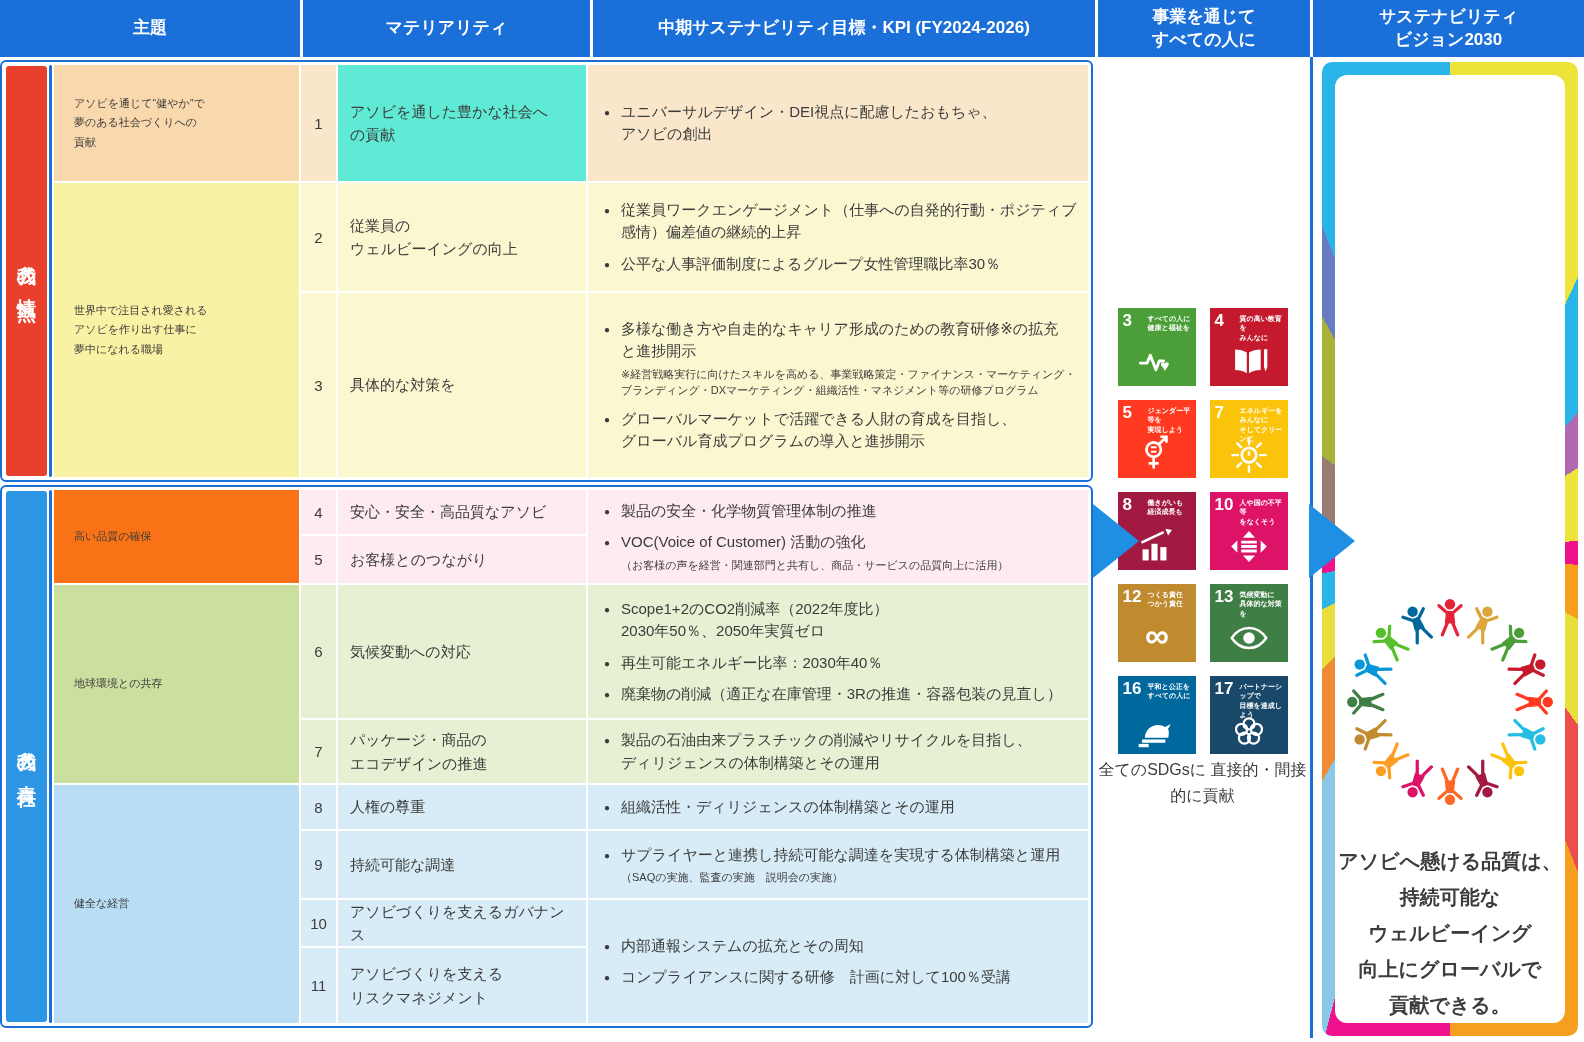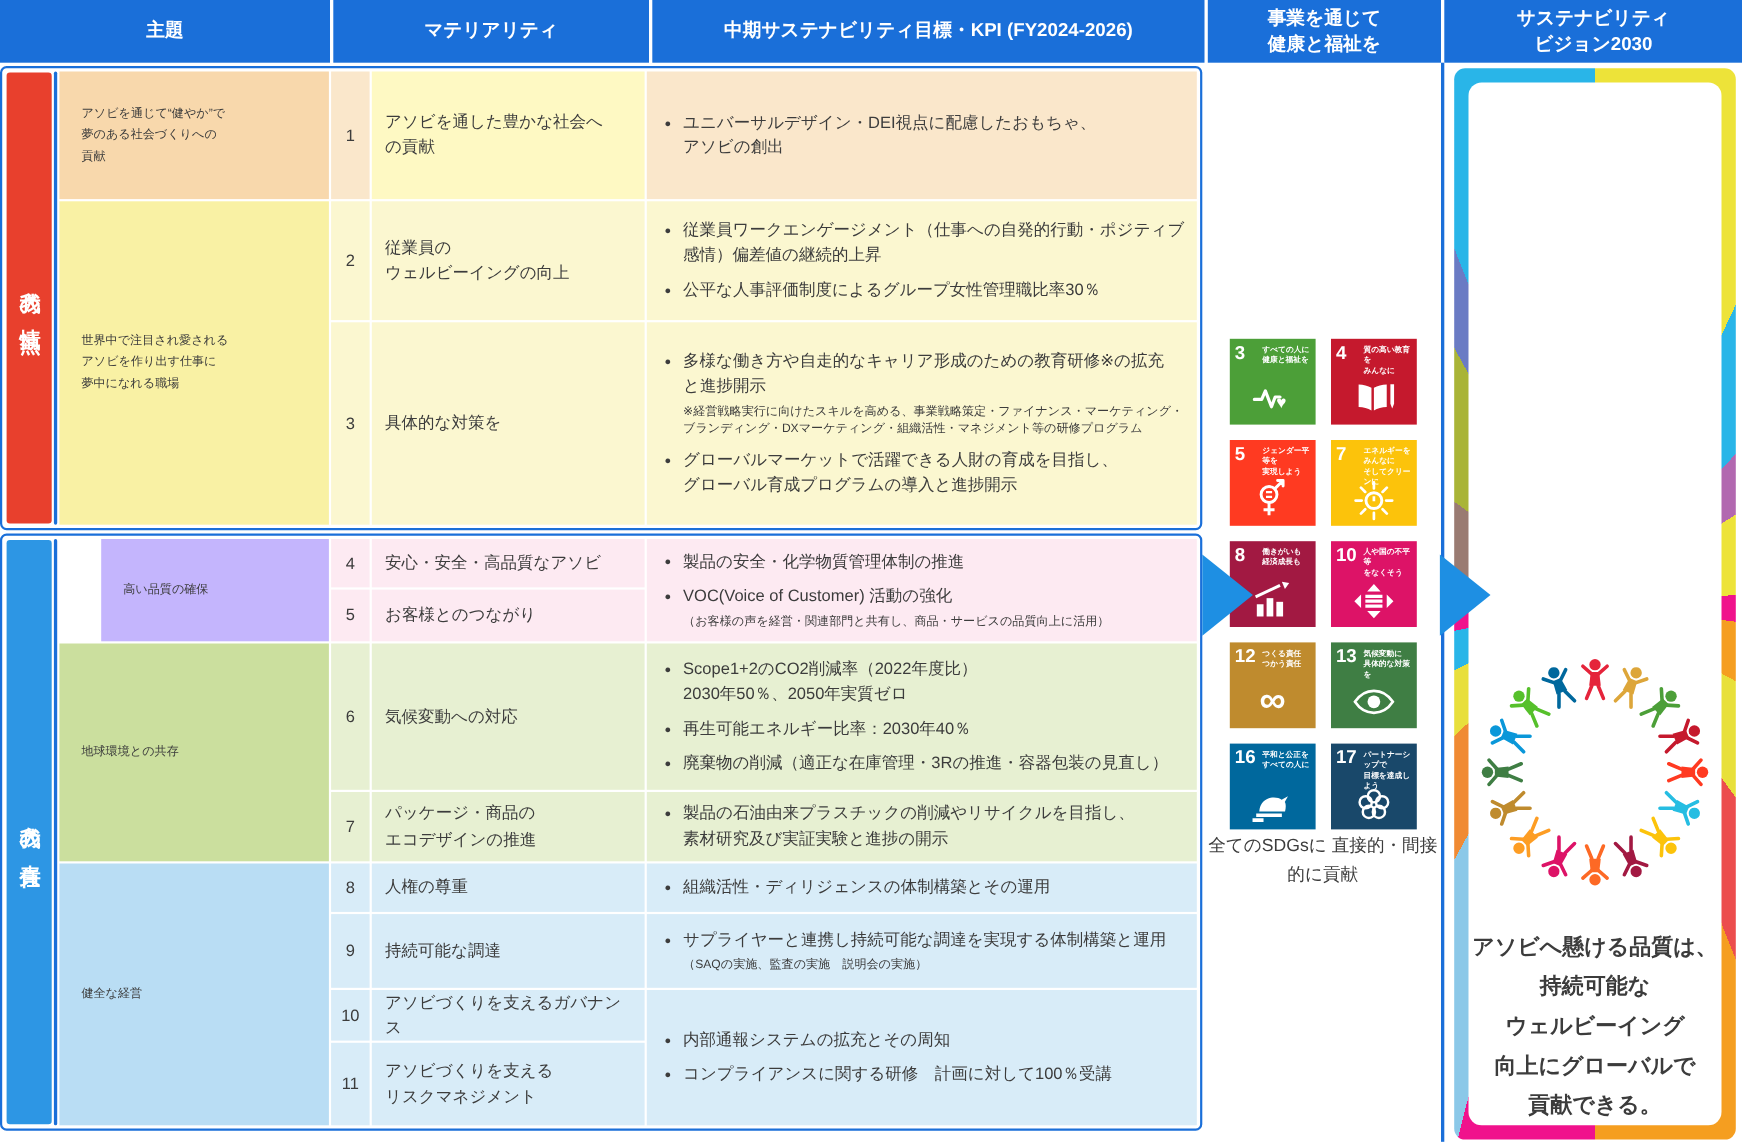--- a/index.html
+++ b/index.html
@@ -63,40 +63,40 @@
 </style>
 </head>
 <body>
 
 <div class="page">
   <div class="header" id="header">
       <div class="hcell">主題</div>
       <div class="hcell">マテリアリティ</div>
       <div class="hcell">中期サステナビリティ目標・KPI (FY2024-2026)</div>
       <div class="hcell">事業を通じて
-健康と福祉を</div>
+すべての人に</div>
       <div class="hcell">サステナビリティ
 ビジョン2030</div>
     </div>
 
   <div class="left-tables" id="sections">
       <div class="section" style="height: 422px;">
         <div class="side-bar" style="background: rgb(232, 64, 45);">
           <div class="side-label">我々の情熱</div>
         </div>
         <div class="side-divider"></div>
         <div class="cells" style="grid-template-rows: 116px 108px 184px;">
           <div class="cell theme" style="grid-row: 1 / span 1; background: rgb(248, 216, 172);">アソビを通じて“健やか”で
 夢のある社会づくりへの
 貢献</div>
           <div class="cell theme" style="grid-row: 2 / span 2; background: rgb(249, 241, 164);">世界中で注目され愛される
 アソビを作り出す仕事に
 夢中になれる職場</div>
           <div class="cell num" style="grid-row: 1; background: rgb(250, 231, 203);">1</div>
-          <div class="cell mat" style="grid-row: 1; background: #fef9c3; font-family: Liberation Mono, monospace;">アソビを通した豊かな社会へ
+          <div class="cell mat" style="grid-row: 1; background: #5eead4;">アソビを通した豊かな社会へ
 の貢献</div>
           <div class="cell num" style="grid-row: 2; background: rgb(251, 247, 208);">2</div>
           <div class="cell mat" style="grid-row: 2; background: rgb(251, 247, 208);">従業員の
 ウェルビーイングの向上</div>
           <div class="cell num" style="grid-row: 3; background: rgb(251, 247, 208);">3</div>
           <div class="cell mat" style="grid-row: 3; background: rgb(251, 247, 208);">具体的な対策を</div>
           <div class="cell kpi" style="grid-row: 1 / span 1; background: rgb(250, 231, 203);">
             <div class="kpi-item"><span class="dot">●</span><span>ユニバーサルデザイン・DEI視点に配慮したおもちゃ、
 アソビの創出</span></div>
           </div>
@@ -113,21 +113,21 @@
 グローバル育成プログラムの導入と進捗開示</span></div>
           </div>
         </div>
       </div>
       <div class="section" style="height: 543px;">
         <div class="side-bar" style="background: rgb(45, 150, 228);">
           <div class="side-label">我々の責任</div>
         </div>
         <div class="side-divider"></div>
         <div class="cells" style="grid-template-rows: 44px 47px 133px 63px 44px 67px 46px 75px;">
-          <div class="cell theme" style="grid-row: 1 / span 2; background: #c4b5fd; margin-left: 38px;">高い品質の確保</div>
+          <div class="cell theme" style="grid-row: 1 / span 2; background: #f97316;">高い品質の確保</div>
           <div class="cell theme" style="grid-row: 3 / span 2; background: rgb(203, 223, 158);">地球環境との共存</div>
           <div class="cell theme" style="grid-row: 5 / span 4; background: rgb(185, 221, 244);">健全な経営</div>
           <div class="cell num" style="grid-row: 1; background: rgb(253, 234, 242);">4</div>
           <div class="cell mat" style="grid-row: 1; background: rgb(253, 234, 242);">安心・安全・高品質なアソビ</div>
           <div class="cell num" style="grid-row: 2; background: rgb(253, 234, 242);">5</div>
           <div class="cell mat" style="grid-row: 2; background: rgb(253, 234, 242);">お客様とのつながり</div>
           <div class="cell num" style="grid-row: 3; background: rgb(231, 240, 210);">6</div>
           <div class="cell mat" style="grid-row: 3; background: rgb(231, 240, 210);">気候変動への対応</div>
           <div class="cell num" style="grid-row: 4; background: rgb(231, 240, 210);">7</div>
           <div class="cell mat" style="grid-row: 4; background: rgb(231, 240, 210);">パッケージ・商品の
@@ -146,21 +146,21 @@
             <div class="kpi-item"><span class="dot">●</span><span>VOC(Voice of Customer) 活動の強化</span><div class="kpi-note">（お客様の声を経営・関連部門と共有し、商品・サービスの品質向上に活用）</div></div>
           </div>
           <div class="cell kpi" style="grid-row: 3 / span 1; background: rgb(231, 240, 210);">
             <div class="kpi-item"><span class="dot">●</span><span>Scope1+2のCO2削減率（2022年度比）
 2030年50％、2050年実質ゼロ</span></div>
             <div class="kpi-item"><span class="dot">●</span><span>再生可能エネルギー比率：2030年40％</span></div>
             <div class="kpi-item"><span class="dot">●</span><span>廃棄物の削減（適正な在庫管理・3Rの推進・容器包装の見直し）</span></div>
           </div>
           <div class="cell kpi" style="grid-row: 4 / span 1; background: rgb(231, 240, 210);">
             <div class="kpi-item"><span class="dot">●</span><span>製品の石油由来プラスチックの削減やリサイクルを目指し、
-素材研究及び実証実験と進捗の開示</span></div>
+ディリジェンスの体制構築とその運用</span></div>
           </div>
           <div class="cell kpi" style="grid-row: 5 / span 1; background: rgb(216, 236, 248);">
             <div class="kpi-item"><span class="dot">●</span><span>組織活性・ディリジェンスの体制構築とその運用</span></div>
           </div>
           <div class="cell kpi" style="grid-row: 6 / span 1; background: rgb(216, 236, 248);">
             <div class="kpi-item"><span class="dot">●</span><span>サプライヤーと連携し持続可能な調達を実現する体制構築と運用</span><div class="kpi-note">（SAQの実施、監査の実施　説明会の実施）</div></div>
           </div>
           <div class="cell kpi" style="grid-row: 7 / span 2; background: rgb(216, 236, 248);">
             <div class="kpi-item"><span class="dot">●</span><span>内部通報システムの拡充とその周知</span></div>
             <div class="kpi-item"><span class="dot">●</span><span>コンプライアンスに関する研修　計画に対して100％受講</span></div>

